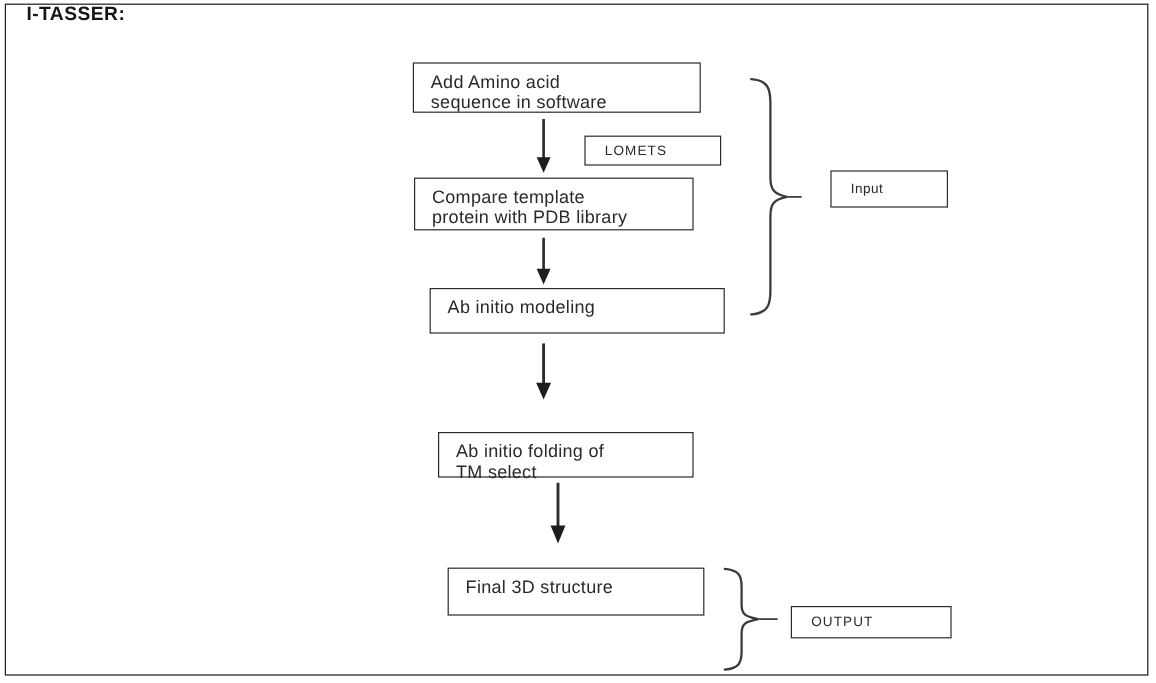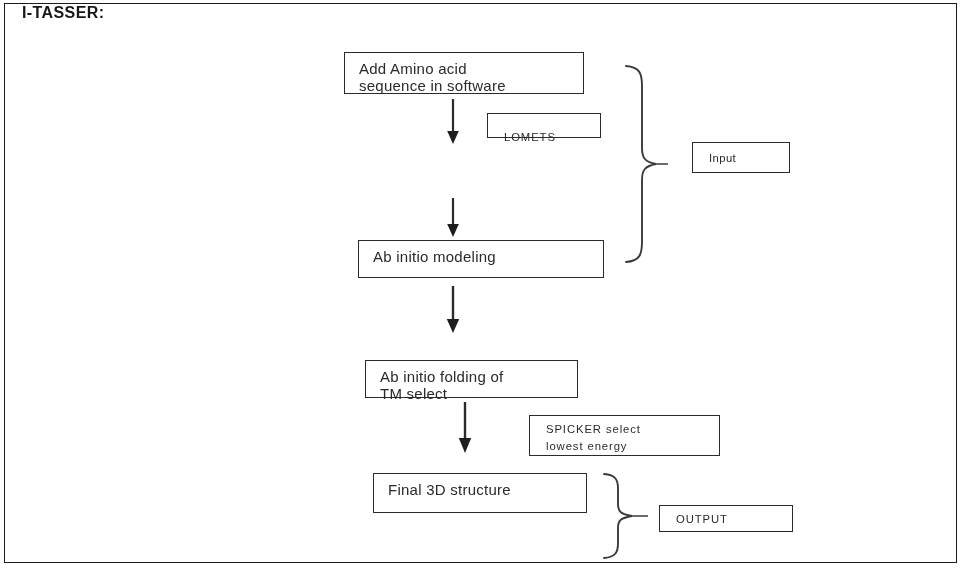--- a/index.html
+++ b/index.html
@@ -52,21 +52,21 @@
   }
   .tag {
     position: absolute;
     box-sizing: border-box;
     border: 1.6px solid #2b2b2b;
     background: #ffffff;
     color: #2a2a2a;
     font-size: 11.3px;
     line-height: 16px;
     letter-spacing: 0.9px;
-    padding: 15px 0 0 16px;
+    padding: 4px 0 0 16px;
     white-space: pre-line;
   }
   .arrow {
     position: absolute;
     pointer-events: none;
   }
   .brace {
     position: absolute;
     pointer-events: none;
   }
@@ -77,32 +77,32 @@
 
 <div id="page">
 
   <div id="page-frame"></div>
 
   <div id="diagram-title">I-TASSER:</div>
 
   <div class="node" style="left:344px; top:52px; width:240px; height:42px;">Add Amino acid
 sequence in software</div>
 
+  <div class="node" style="left:345px; top:148px; width:233px; height:44px;">Compare template
+protein with  PDB library</div>
 
   <div class="node" style="left:358px; top:240px; width:246px; height:38px;">Ab initio  modeling</div>
 
   <div class="node" style="left:365px; top:360px; width:213px; height:38px;">Ab initio  folding  of
 TM select</div>
 
   <div class="node" style="left:373px; top:473px; width:214px; height:40px;">Final 3D structure</div>
 
   <div class="tag" style="left:487px; top:113px; width:114px; height:25px;">LOMETS</div>
 
-  <div class="tag" style="left:529px; top:415px; width:191px; height:41px; line-height:17px; padding-top:5px;">SPICKER  select
-lowest energy</div>
 
   <div class="tag" style="left:692px; top:142px; width:98px; height:31px; padding-top:7px; letter-spacing:0.4px;">Input</div>
 
   <div class="tag" style="left:659px; top:505px; width:134px; height:27px; padding-top:5px;">OUTPUT</div>
 
   <div class="arrow" style="left:444px; top:99px;">
     <svg width="18" height="46" viewBox="0 0 18 46">
       <line x1="9" y1="0" x2="9" y2="34" stroke="#2b2b2b" stroke-width="2.2"></line>
       <polygon points="9,45 3.2,32 14.8,32" fill="#1d1d1d"></polygon>
     </svg>

